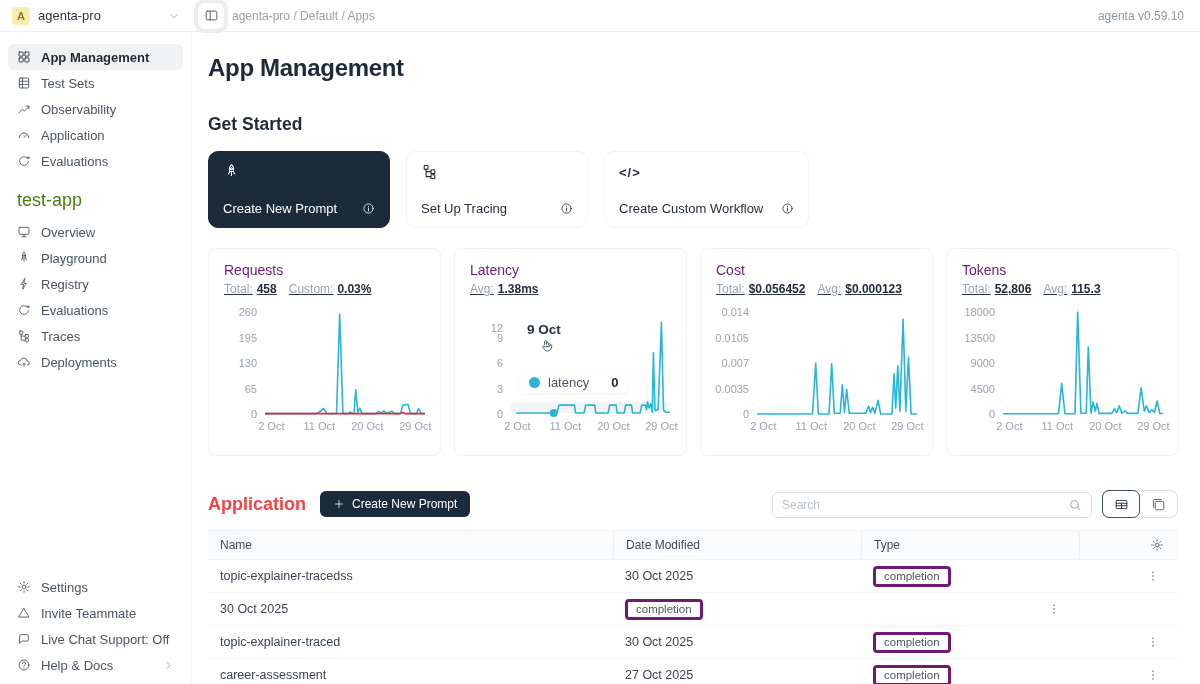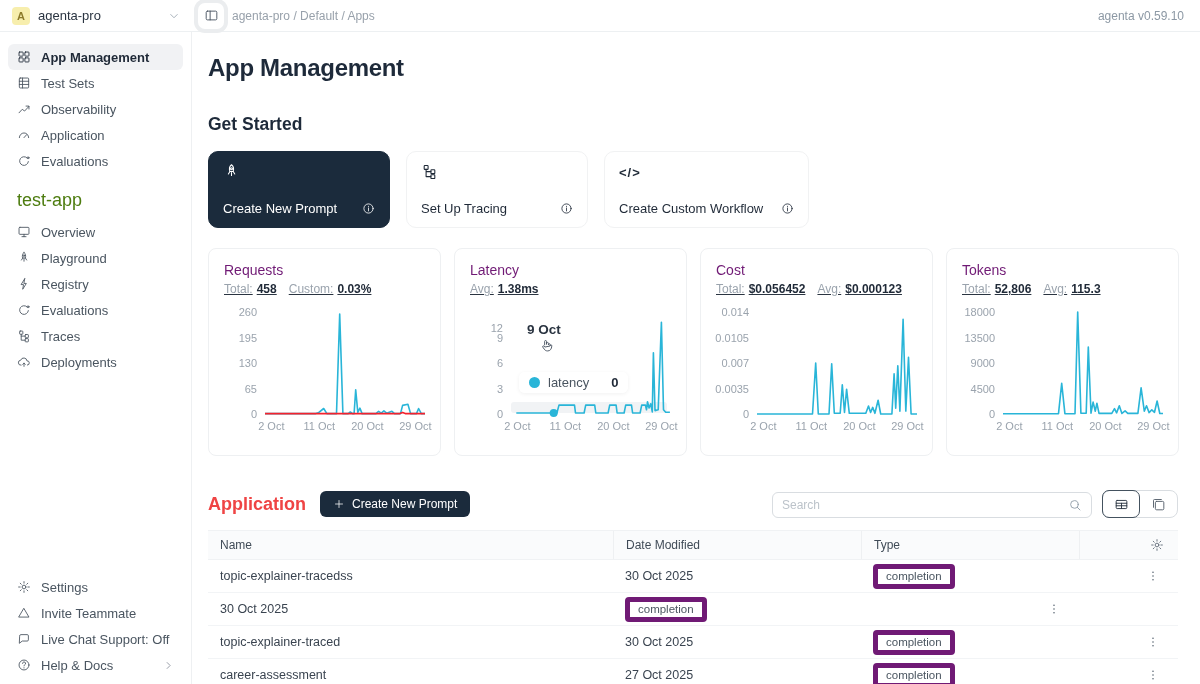--- a/index.html
+++ b/index.html
@@ -86,21 +86,21 @@
   
   .table { margin-top:12px; }
   .thead, .trow { display:grid; grid-template-columns:405px 248px 218px 1fr; align-items:center; }
   .thead { height:30px; background:#fafbfc; border-top:1px solid #f0f2f4; border-bottom:1px solid #f0f2f4;
     font-size:12px; font-weight:500; color:#404b57; }
   .thead > div { padding-left:12px; height:100%; display:flex; align-items:center; }
   .thead > div + div { border-left:1px solid #eef0f2; }
   .th-actions { justify-content:flex-end; padding-right:14px; color:#5a6673; }
   .trow { height:33px; border-bottom:1px solid #f2f4f6; font-size:12.5px; color:#3a4450; cursor:pointer; }
   .trow > div { padding-left:12px; }
-  .tag { display:inline-block; border:5px solid #701a75; border-radius:4px; padding:1.5px 8px; font-size:11.5px; color:#4a5560; background:#fff; }
+  .tag { display:inline-block; border:3px solid #701a75; border-radius:4px; padding:1.5px 8px; font-size:11.5px; color:#4a5560; background:#fff; }
   .row-actions { display:flex; justify-content:flex-end; padding-right:18px; color:#5a6673; }
 </style>
 </head>
 <body>
 
 <div class="topbar">
   <div class="tb-left">
     <div class="avatar">A</div>
     <span class="org-name">agenta-pro</span>
     <span class="tb-chev">

